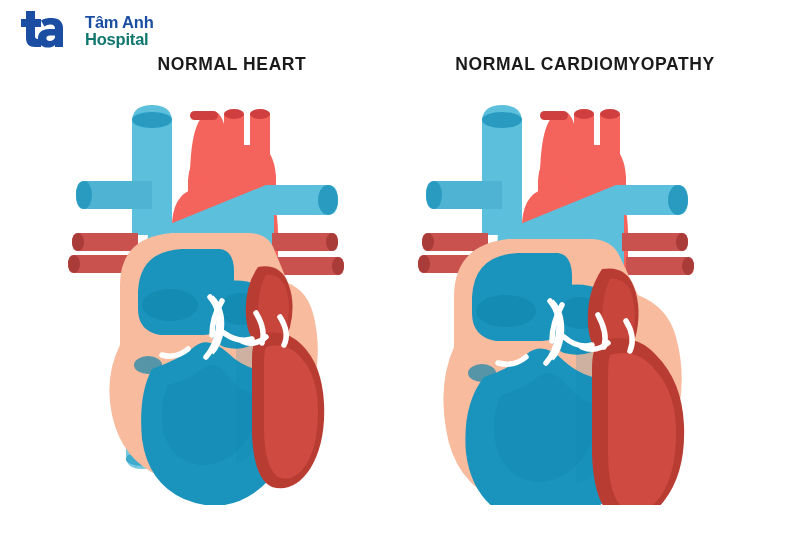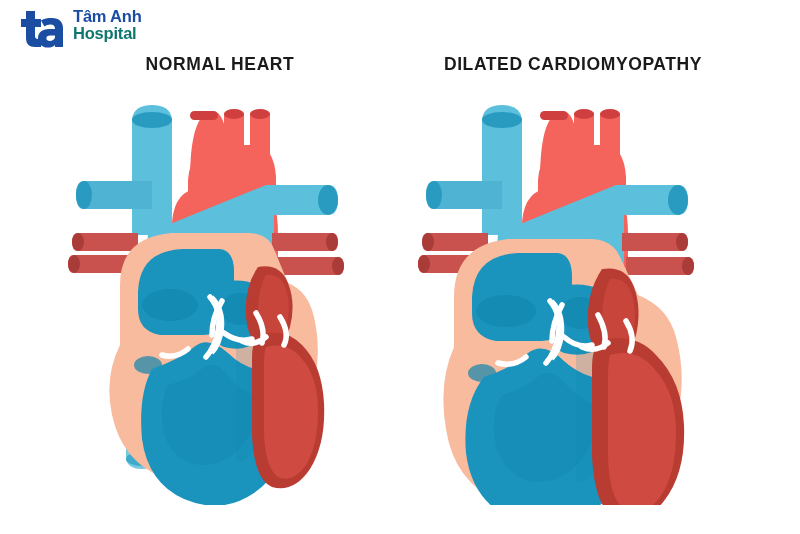--- a/index.html
+++ b/index.html
@@ -17,22 +17,22 @@
     background: #ffffff;
     overflow: hidden;
   }
 
   
   #logo {
     position: absolute;
     left: 16px;
     top: 8px;
     display: flex;
-    align-items: flex-start;
-    gap: 7px;
+    align-items: flex-end;
+    gap: 19px;
   }
   #logo-mark {
     width: 50px;
     height: 40px;
     display: block;
   }
   #logo-words {
     display: flex;
     flex-direction: column;
     line-height: 1.02;
@@ -56,20 +56,21 @@
   .panel-title {
     position: absolute;
     top: 54px;
     font-size: 17.5px;
     font-weight: bold;
     color: #1a1a1a;
     letter-spacing: 0.6px;
     text-align: center;
     white-space: nowrap;
     transform: translateX(-50%);
+    margin-left: 12px;
   }
   #title-normal { left: 220px; }
   #title-dilated { left: 573px; }
 
   
   .heart-figure {
     position: absolute;
     top: 85px;
   }
   #fig-normal  { left: 60px;  }
@@ -91,21 +92,21 @@
                c3 -2 6.6 -2.4 11 -2.4 z
                M39 27.6 h-5 c-2.4 0 -3.6 1 -3.6 2.6 c0 1.7 1.3 2.8 3.4 2.8 c2.6 0 4.4 -1.4 5.2 -3.4 z" fill="#1b4da2"></path>
     </svg>
     <div id="logo-words">
       <span class="logo-line1">Tâm Anh</span>
       <span class="logo-line2">Hospital</span>
     </div>
   </div>
 
   <div class="panel-title" id="title-normal">NORMAL HEART</div>
-  <div class="panel-title" id="title-dilated">DILATED CARDIOMYOPATHY</div>
+  <div class="panel-title" id="title-dilated">NORMAL CARDIOMYOPATHY</div>
 
   <div class="heart-figure" id="fig-normal">
     <svg class="heart-svg" width="300" height="420" viewBox="0 0 300 420">
 
       <g>
 
         <path d="M128 150 L128 95 Q130 62 162 60 L196 60 Q214 62 216 92 L216 150 Z" fill="#f4635c"></path>
 
         <path d="M130 96 q0 -62 18 -68 l10 0 q8 8 8 28 l0 44 z" fill="#f4635c"></path>
         <rect x="130" y="26" width="28" height="9" rx="4.5" fill="#cf3f3f"></rect>

